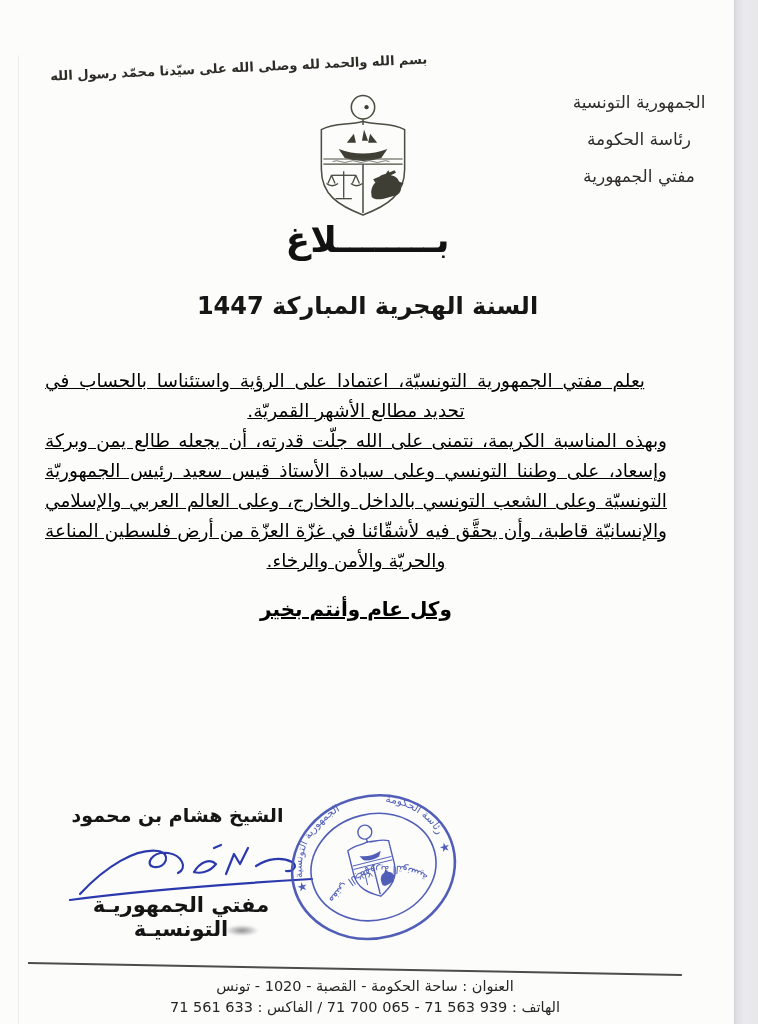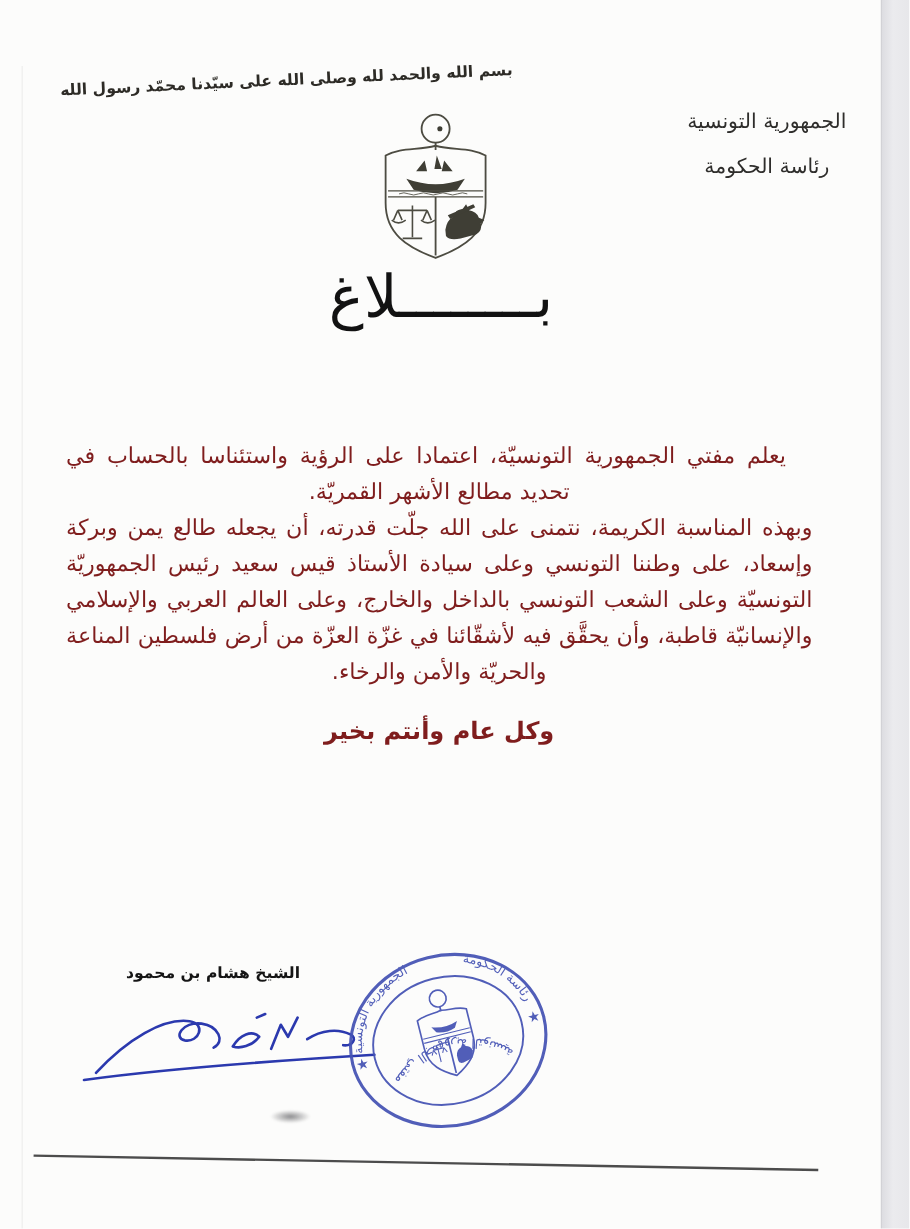--- a/index.html
+++ b/index.html
@@ -17,32 +17,32 @@
   
   .bismillah{position:absolute;left:50px;top:60px;white-space:nowrap;direction:rtl;
     font-size:13px;font-weight:bold;color:#2d2b26;transform:rotate(-2.6deg);letter-spacing:.3px;}
   
   .letterhead{position:absolute;top:84px;right:34px;width:170px;text-align:center;direction:rtl;
     font-size:17px;line-height:37px;color:#2e2d2b;}
   
   .emblem{position:absolute;left:300px;top:92px;}
   
   .title{position:absolute;top:219px;left:0;width:735px;text-align:center;
-    font-size:49px;font-weight:normal;color:#121212;letter-spacing:1px;}
+    font-size:36px;font-weight:bold;color:#121212;letter-spacing:1px;}
   .subtitle{position:absolute;top:292px;left:0;width:735px;text-align:center;
     font-size:24px;font-weight:bold;color:#161616;direction:rtl;}
   
-  .body{position:absolute;top:366px;left:55px;width:622px;direction:rtl;
-    font-size:18.5px;line-height:30px;text-align:justify;color:#7f1d1d;}
+  .body{position:absolute;top:366px;left:45px;width:622px;direction:rtl;
+    font-size:18.5px;line-height:30px;text-align:justify;color:#000000;text-decoration:underline;}
   .body p{margin:0;text-align:justify;text-align-last:center;}
   .body p.indent{text-indent:22px;}
   .closing{margin-top:18px !important;text-align:center;font-weight:bold;font-size:20px;}
   
   .sig-name{position:absolute;top:804px;left:60px;width:235px;text-align:center;direction:rtl;
-    font-size:13px;font-weight:bold;color:#151515;}
+    font-size:19px;font-weight:bold;color:#151515;}
   .sig-svg{position:absolute;top:836px;left:66px;}
   .sig-title{position:absolute;top:893px;left:46px;width:270px;text-align:center;direction:rtl;
     font-size:21px;font-weight:bold;color:#151515;}
   
   .seal{position:absolute;left:288px;top:790px;transform:rotate(-14deg);opacity:.93;}
   
   .footer-rule{position:absolute;top:962px;left:28px;width:654px;height:2px;background:#4c4c4c;
     transform:rotate(1.05deg);transform-origin:left center;}
   .footer{position:absolute;top:976px;left:40px;width:650px;text-align:center;direction:rtl;
     font-size:14.5px;line-height:21px;color:#262626;}
@@ -55,20 +55,21 @@
 
   <div class="scan-band-right"></div>
   <div class="scan-edge-left"></div>
   <div class="smudge"></div>
 
   <div class="bismillah">بسم الله والحمد لله وصلى الله على سيّدنا محمّد رسول الله</div>
 
   <div class="letterhead">
     <div>الجمهورية التونسية</div>
     <div>رئاسة الحكومة</div>
+    <div>مفتي الجمهورية</div>
   </div>
 
   <div class="emblem">
     <svg width="126" height="128" viewBox="0 0 120 126" fill="none" stroke="#4d4c42" stroke-width="1.5">
       <circle cx="60" cy="15" r="11.5"></circle>
       <path d="M60 6.5 a8.5 8.5 0 1 0 0 17 a6.8 6.8 0 1 1 0 -17" fill="#3f3e35" stroke="none"></path>
       <circle cx="63.5" cy="15" r="2.1" fill="#3f3e35" stroke="none"></circle>
       <line x1="60" y1="26.5" x2="60" y2="32.5"></line>
       <path d="M19 37 C32 30 45 33 60 29 C75 33 88 30 101 37 L101 76 C101 101 84 112 60 121 C36 112 19 101 19 76 Z"></path>
       <g fill="#3f3e35" stroke="none">
@@ -86,38 +87,40 @@
         <path d="M24 90 q5.5 4.5 11.5 0 M48 90 q5.5 4.5 11.5 0"></path>
       </g>
       <g fill="#3f3e35" stroke="none">
         <path d="M68 98 q1 -8 7 -11 q1 -6 7 -6 l3 -4 2.5 5 q6 1 8 6 l4.5 2 -3 2.5 q1.5 6 -3.5 9 l-13 3.5 q-9 2 -12 -2 z"></path>
         <path d="M70 86 L91 77 l1.5 2.5 L72 89 Z"></path>
       </g>
     </svg>
   </div>
 
   <div class="title">بــــــــلاغ</div>
+  <div class="subtitle">السنة الهجرية المباركة 1447</div>
 
   <div class="body">
     <p class="indent">يعلم مفتي الجمهورية التونسيّة، اعتمادا على الرؤية واستئناسا بالحساب في تحديد مطالع الأشهر القمريّة.</p>
     <p>وبهذه المناسبة الكريمة، نتمنى على الله جلّت قدرته، أن يجعله طالع يمن وبركة وإسعاد، على وطننا التونسي وعلى سيادة الأستاذ قيس سعيد رئيس الجمهوريّة التونسيّة وعلى الشعب التونسي بالداخل والخارج، وعلى العالم العربي والإسلامي والإنسانيّة قاطبة، وأن يحقَّق فيه لأشقّائنا في غزّة العزّة من أرض فلسطين المناعة والحريّة والأمن والرخاء.</p>
     <p class="closing">وكل عام وأنتم بخير</p>
   </div>
 
   <div class="sig-name">الشيخ هشام بن محمود</div>
   <div class="sig-svg">
     <svg width="252" height="72" viewBox="0 0 252 72" fill="none" stroke="#2b39ae" stroke-width="2.2" stroke-linecap="round" stroke-linejoin="round">
       <path d="M4,64 C70,55 162,48 246,43"></path>
       <path d="M14,58 C40,30 70,12 92,15 C106,17 100,33 88,31 C78,29 86,15 102,17 C116,19 122,32 112,37"></path>
       <path d="M128,36 c6,-10 16,-14 22,-8 c-6,8 -16,10 -22,8"></path>
       <path d="M160,38 l8,-20 l6,10 l8,-16"></path>
       <path d="M190,30 c12,-8 26,-9 36,-4 c6,3 2,10 -6,9"></path>
       <path d="M148,12 l7,-3"></path>
     </svg>
   </div>
+  <div class="sig-title">مفتي الجمهوريـة التونسيـة</div>
 
   <div class="seal">
     <svg width="172" height="154" viewBox="-86 -77 172 154" fill="none" stroke="#4553b4" stroke-width="2.6">
       <defs>
         <path id="arcTL" d="M -70,10 A 72,62 0 0 1 -2,-65"></path>
         <path id="arcTR" d="M 2,-65 A 72,62 0 0 1 70,10"></path>
         <path id="arcB" d="M 58,30 A 66,56 0 0 0 -58,30"></path>
       </defs>
       <ellipse cx="0" cy="0" rx="82" ry="71"></ellipse>
       <ellipse cx="0" cy="0" rx="63" ry="53" stroke-width="1.6"></ellipse>
@@ -136,14 +139,24 @@
         <path d="M-11 -14 q11 4 22 0 l-3 5 q-8 3 -16 0 Z" fill="#4553b4" stroke="none"></path>
         <path d="M-20 -6 H20 M-20 -2.5 H20" stroke-width=".9"></path>
         <line x1="0" y1="-2.5" x2="0" y2="28"></line>
         <path d="M-10 3 v13 M-14 5 h9 M-14 5 l-2 4 M-14 5 l2 4 M-5 5 l-2 4 M-5 5 l2 4" stroke-width=".9"></path>
         <path d="M4 14 q1 -5 5 -6 l2 -3 2 3 q4 1 5 5 l-2 6 -8 2 q-4 0 -4 -3 z" fill="#4553b4" stroke="none"></path>
       </g>
     </svg>
   </div>
 
   <div class="footer-rule"></div>
+  <div class="footer">
+    <div>العنوان : ساحة الحكومة - القصبة - 1020 - تونس</div>
+    <div>
+      <span>الهاتف :</span>
+      <span class="num">71 700 065 - 71 563 939</span>
+      <span>/</span>
+      <span>الفاكس :</span>
+      <span class="num">71 561 633</span>
+    </div>
+  </div>
 
 </div>
 
 </body></html>

